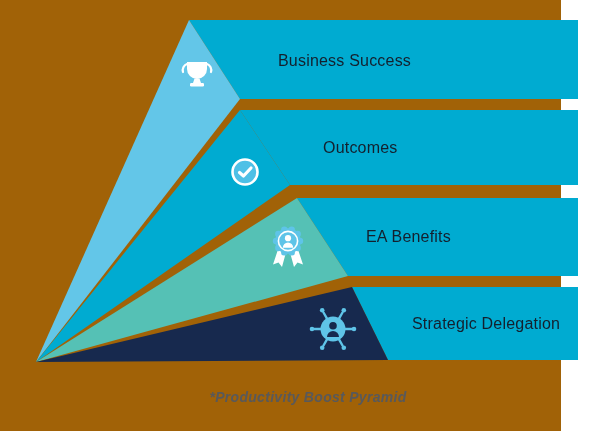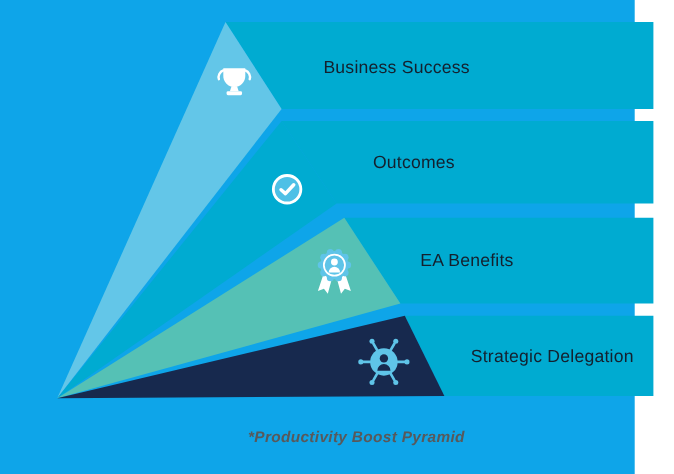--- a/index.html
+++ b/index.html
@@ -2,21 +2,21 @@
 <html><head>
 <meta charset="utf-8">
 <style>
   html,body{margin:0;padding:0;}
   body{
     width:613px;height:431px;
     background:#ffffff;
     font-family:"Liberation Sans", sans-serif;
     overflow:hidden;
   }
-  .stage{position:relative;width:561px;height:431px;background:#0ea5e9;padding-left:16px;}
+  .stage{position:relative;width:561px;height:431px;background:#a16207;}
   svg{display:block;}
   text.seg-label{
     font-family:"Liberation Sans", sans-serif;
     font-size:16px;
     font-weight:500;
     letter-spacing:0.2px;
   }
   text.caption{
     font-family:"Liberation Sans", sans-serif;
     font-size:14px;

